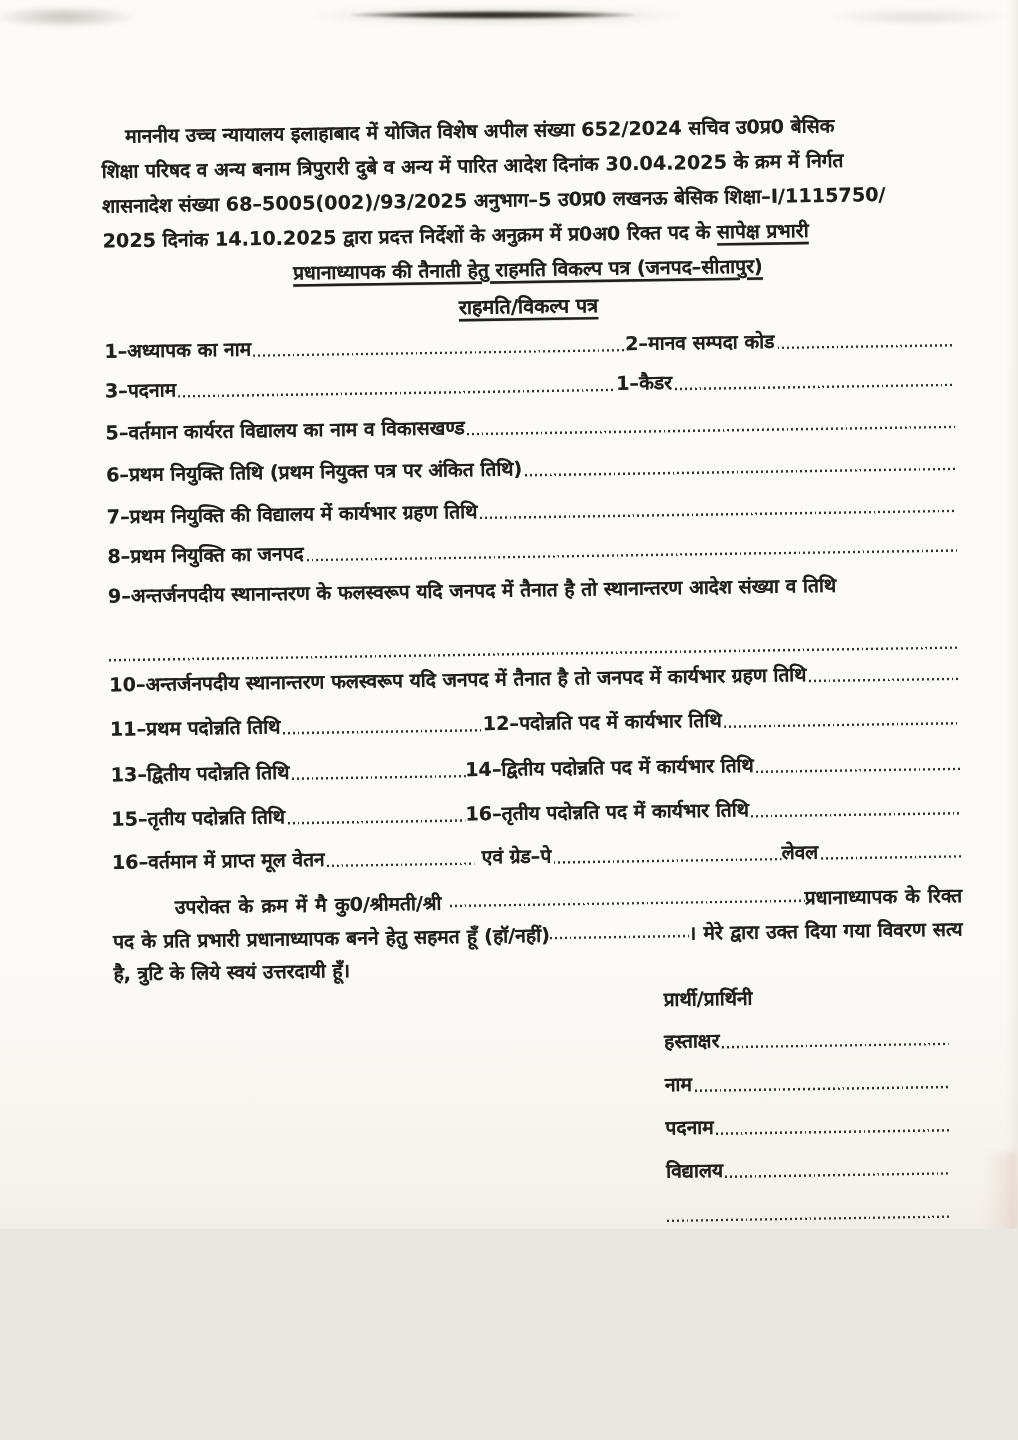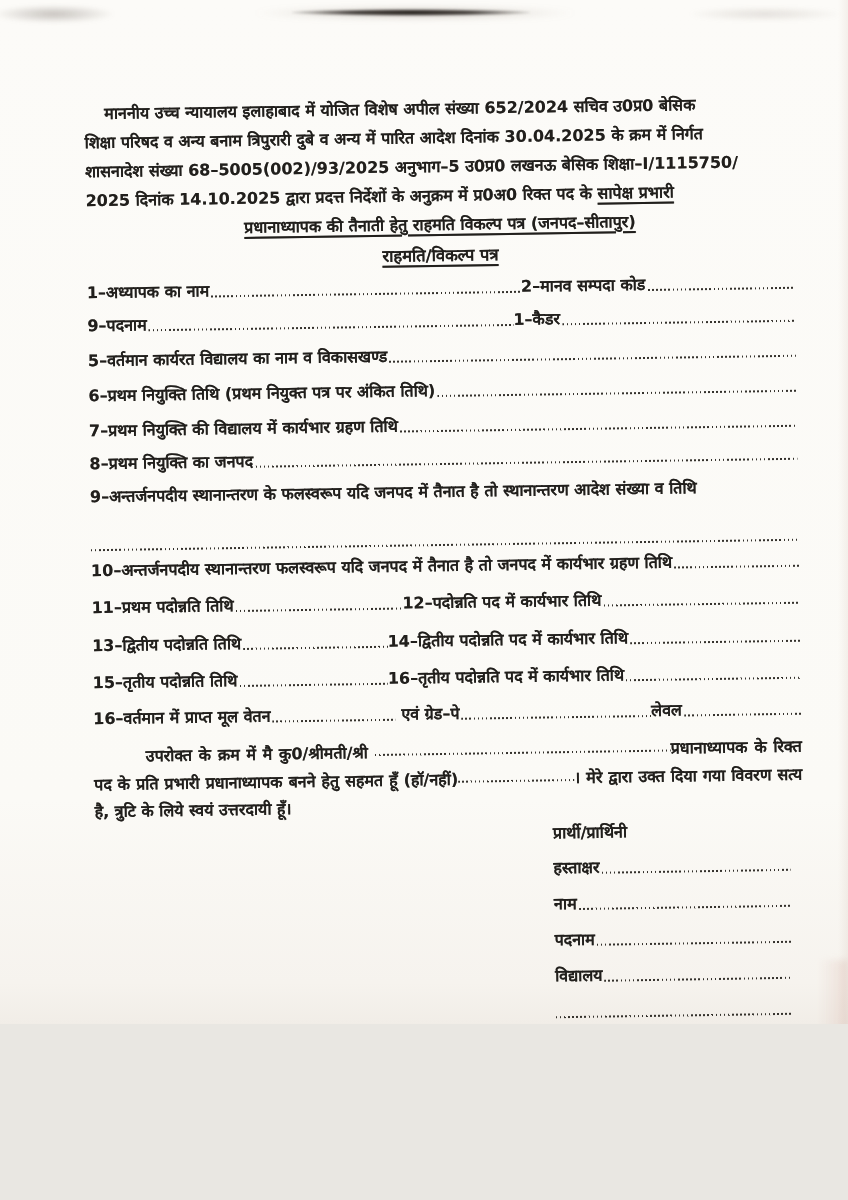--- a/index.html
+++ b/index.html
@@ -109,21 +109,21 @@
     <div class="title-line"><span class="u">राहमति/विकल्प पत्र</span></div>
 
     <div class="row h30">
       <span class="lbl">1–अध्यापक का नाम</span>
       <span class="dots" style="flex:2.1"></span>
       <span class="lbl">2–मानव सम्पदा कोड</span>
       <span class="dots" style="flex:1"></span>
     </div>
 
     <div class="row h33">
-      <span class="lbl">9–पदनाम</span>
+      <span class="lbl">3–पदनाम</span>
       <span class="dots" style="flex:2.5"></span>
       <span class="lbl">1–कैडर</span>
       <span class="dots" style="flex:1.6"></span>
     </div>
 
     <div class="row h35">
       <span class="lbl">5–वर्तमान कार्यरत विद्यालय का नाम व विकासखण्ड</span>
       <span class="dots"></span>
     </div>
 

